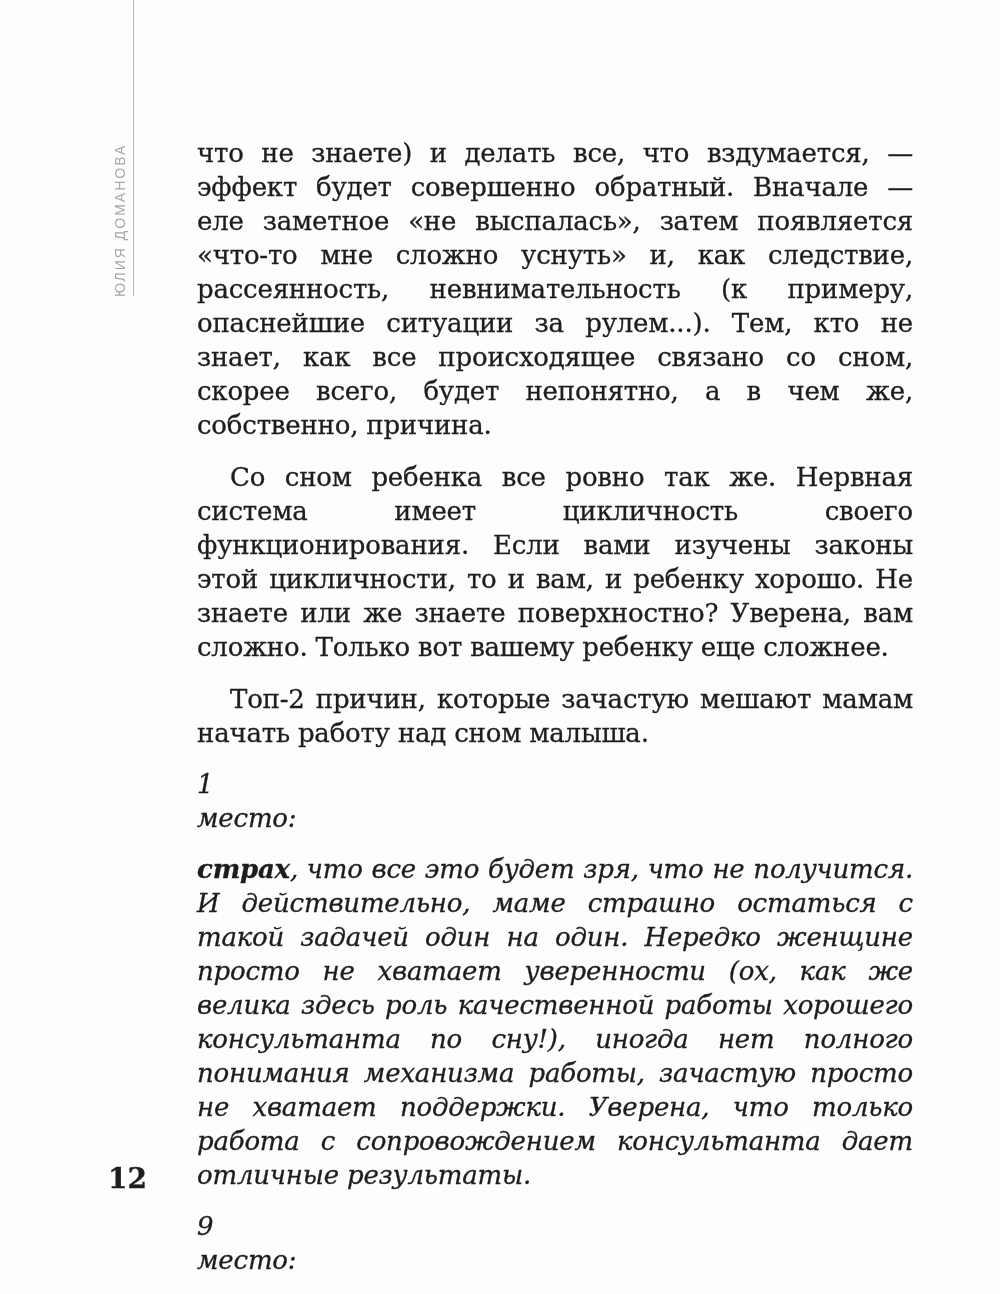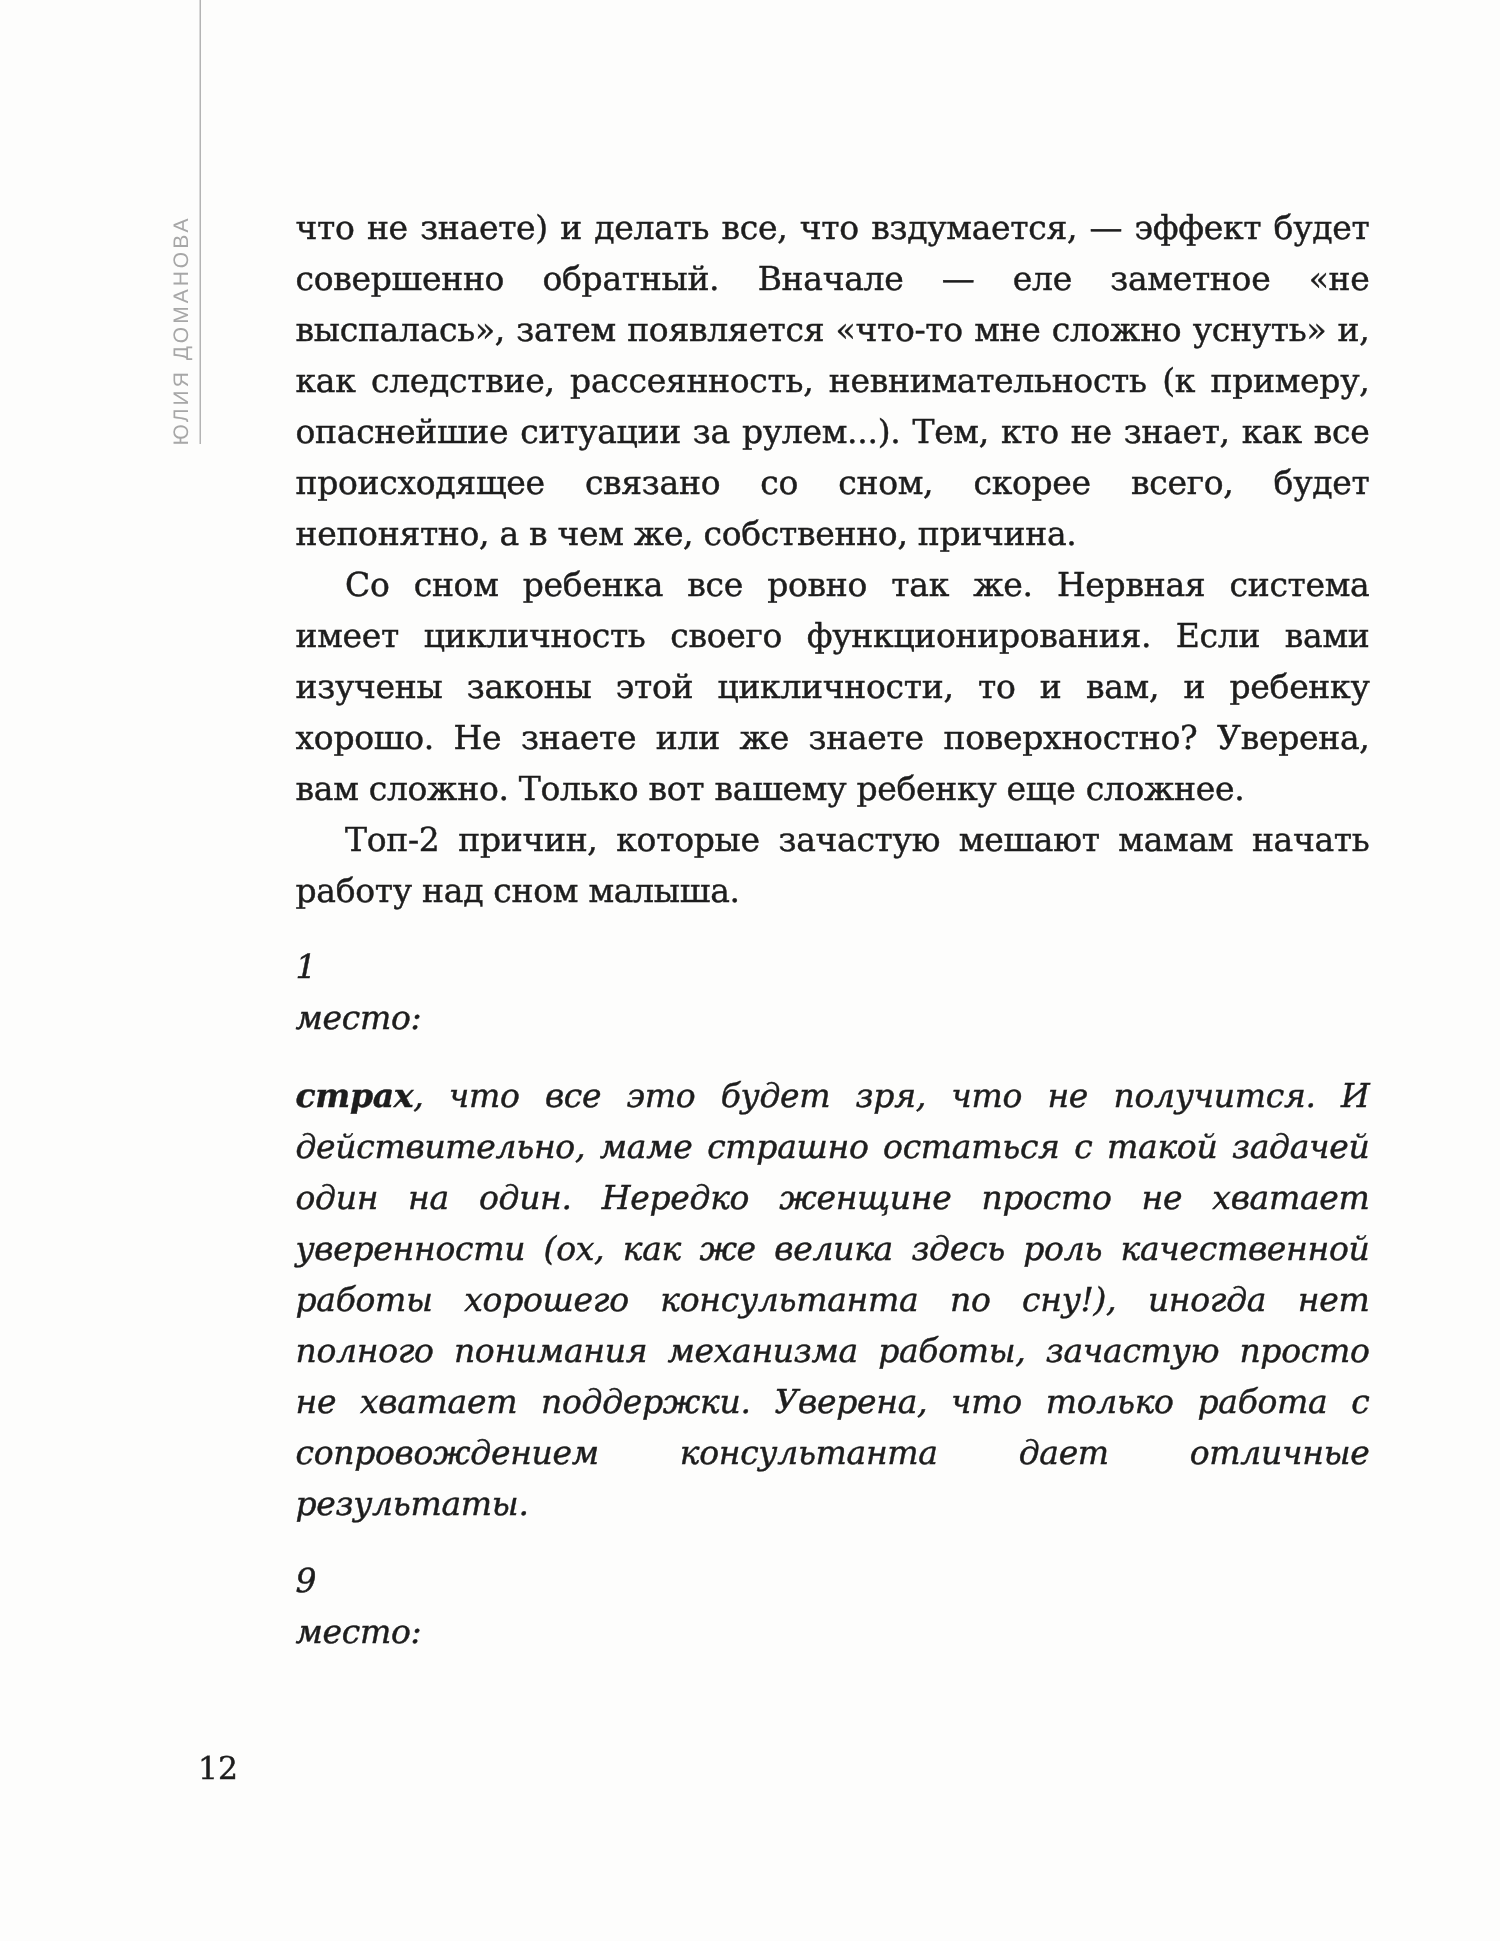--- a/index.html
+++ b/index.html
@@ -26,38 +26,38 @@
     font-size: 14px; line-height: 20px;
     letter-spacing: 2px;
     color: #a7a7a7;
     white-space: nowrap;
   }
 
   
   .body-text {
     position: absolute; left: 197px; top: 136px;
     width: 716px;
-    font-size: 22px;
+    font-size: 26px;
     line-height: 34px;
     letter-spacing: -0.2px;
     -webkit-text-stroke: 0.3px currentColor;
     text-align: justify;
   }
   .body-text p { margin: 0; }
-  .body-text p.indent { text-indent: 33px; }
+  .body-text p.indent { text-indent: 33px; margin-top: 18px; }
 
   .top5 { margin-top: 2px; }
   .place-item { display: flex; margin-top: 17px; font-style: italic; }
   .place-label { flex: 0 0 98px; }
   .place-body { flex: 1; text-align: justify; }
   .place-keyword { font-weight: 700; }
 
   .page-number {
-    position: absolute; left: 132px; top: 1166px;
-    font-size: 21px; line-height: 26px;
+    position: absolute; left: 108px; top: 1166px;
+    font-size: 28px; line-height: 26px; font-weight: bold;
     -webkit-text-stroke: 0.3px currentColor;
   }
 </style>
 </head>
 <body>
 
 <div class="page">
 
   <div class="sidebar-rule"></div>
   <div class="sidebar-author">ЮЛИЯ ДОМАНОВА</div>

